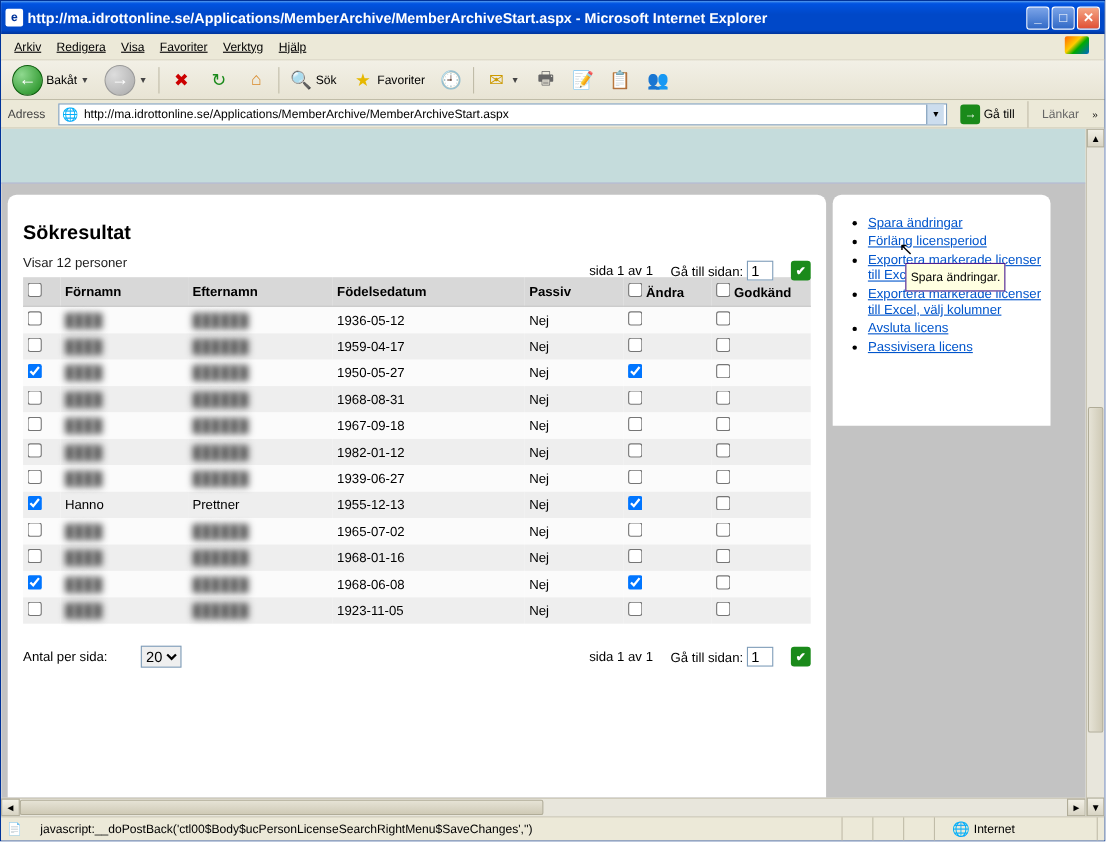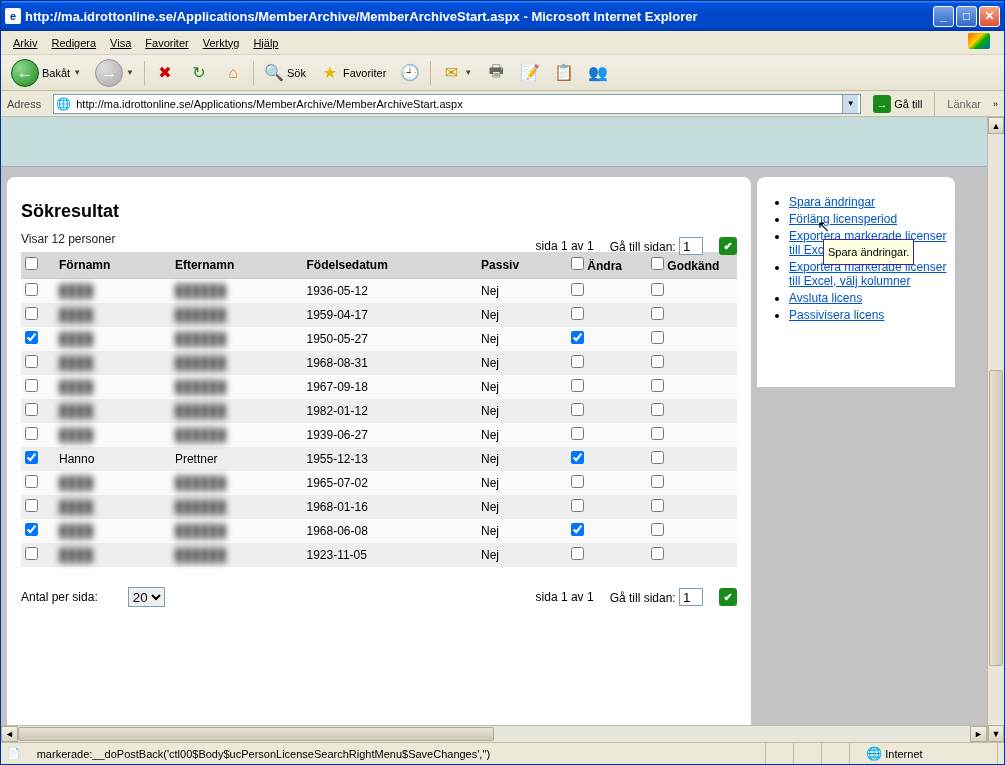--- a/index.html
+++ b/index.html
@@ -372,20 +372,20 @@
       <div class="btn">▲</div>
       <div class="track">
           <div class="thumb"></div>
         </div>
       <div class="btn">▼</div>
     </div>
   </div>
 
   <div class="statusbar">
     <span>📄</span>
-    <div class="cell main">markerade:__doPostBack('ctl00$Body$ucPersonLicenseSearchRightMenu$SaveChanges','')</div>
+    <div class="cell main">javascript:__doPostBack('ctl00$Body$ucPersonLicenseSearchRightMenu$SaveChanges','')</div>
     <div class="cell" style="width:20px"></div>
     <div class="cell" style="width:20px"></div>
     <div class="cell" style="width:20px"></div>
     <div class="cell" style="width:140px"><span class="globe">🌐</span>&nbsp;<span>Internet</span></div>
   </div>
 
 </div>
 
 </body></html>

